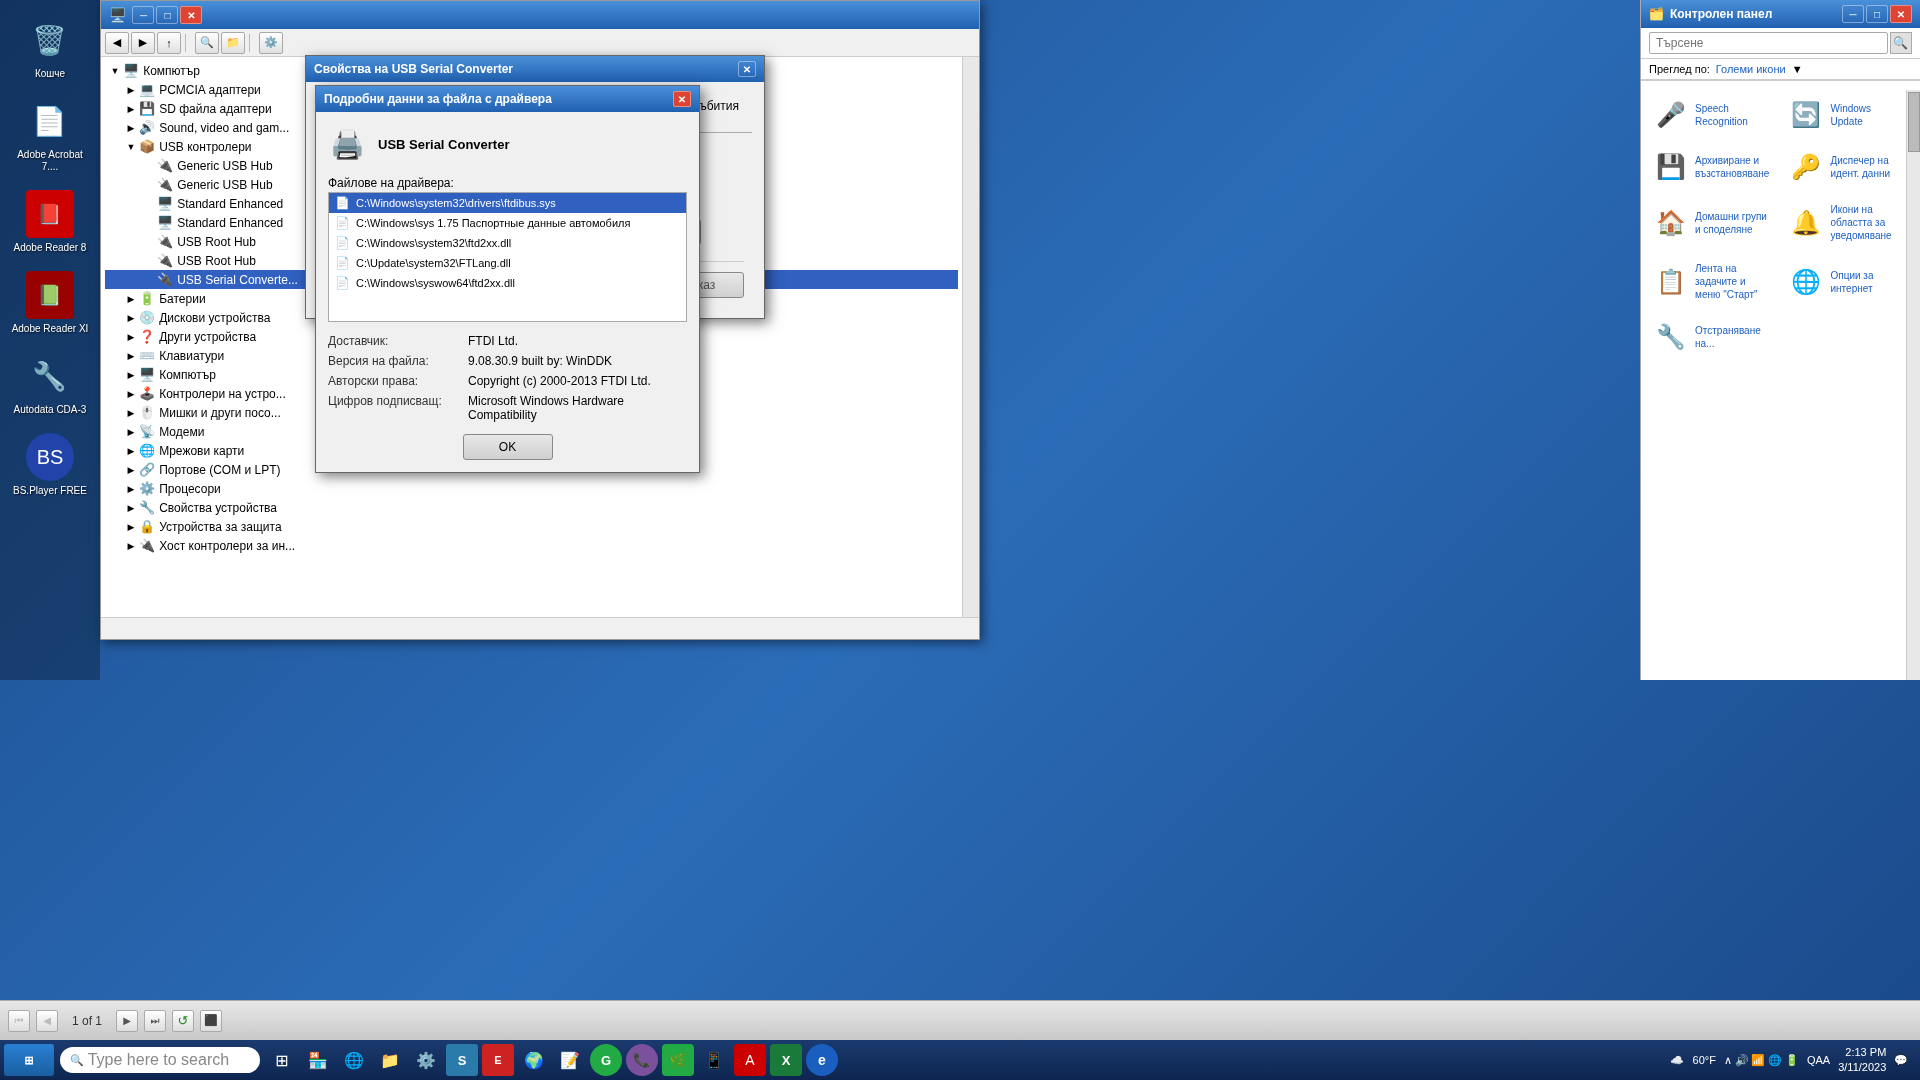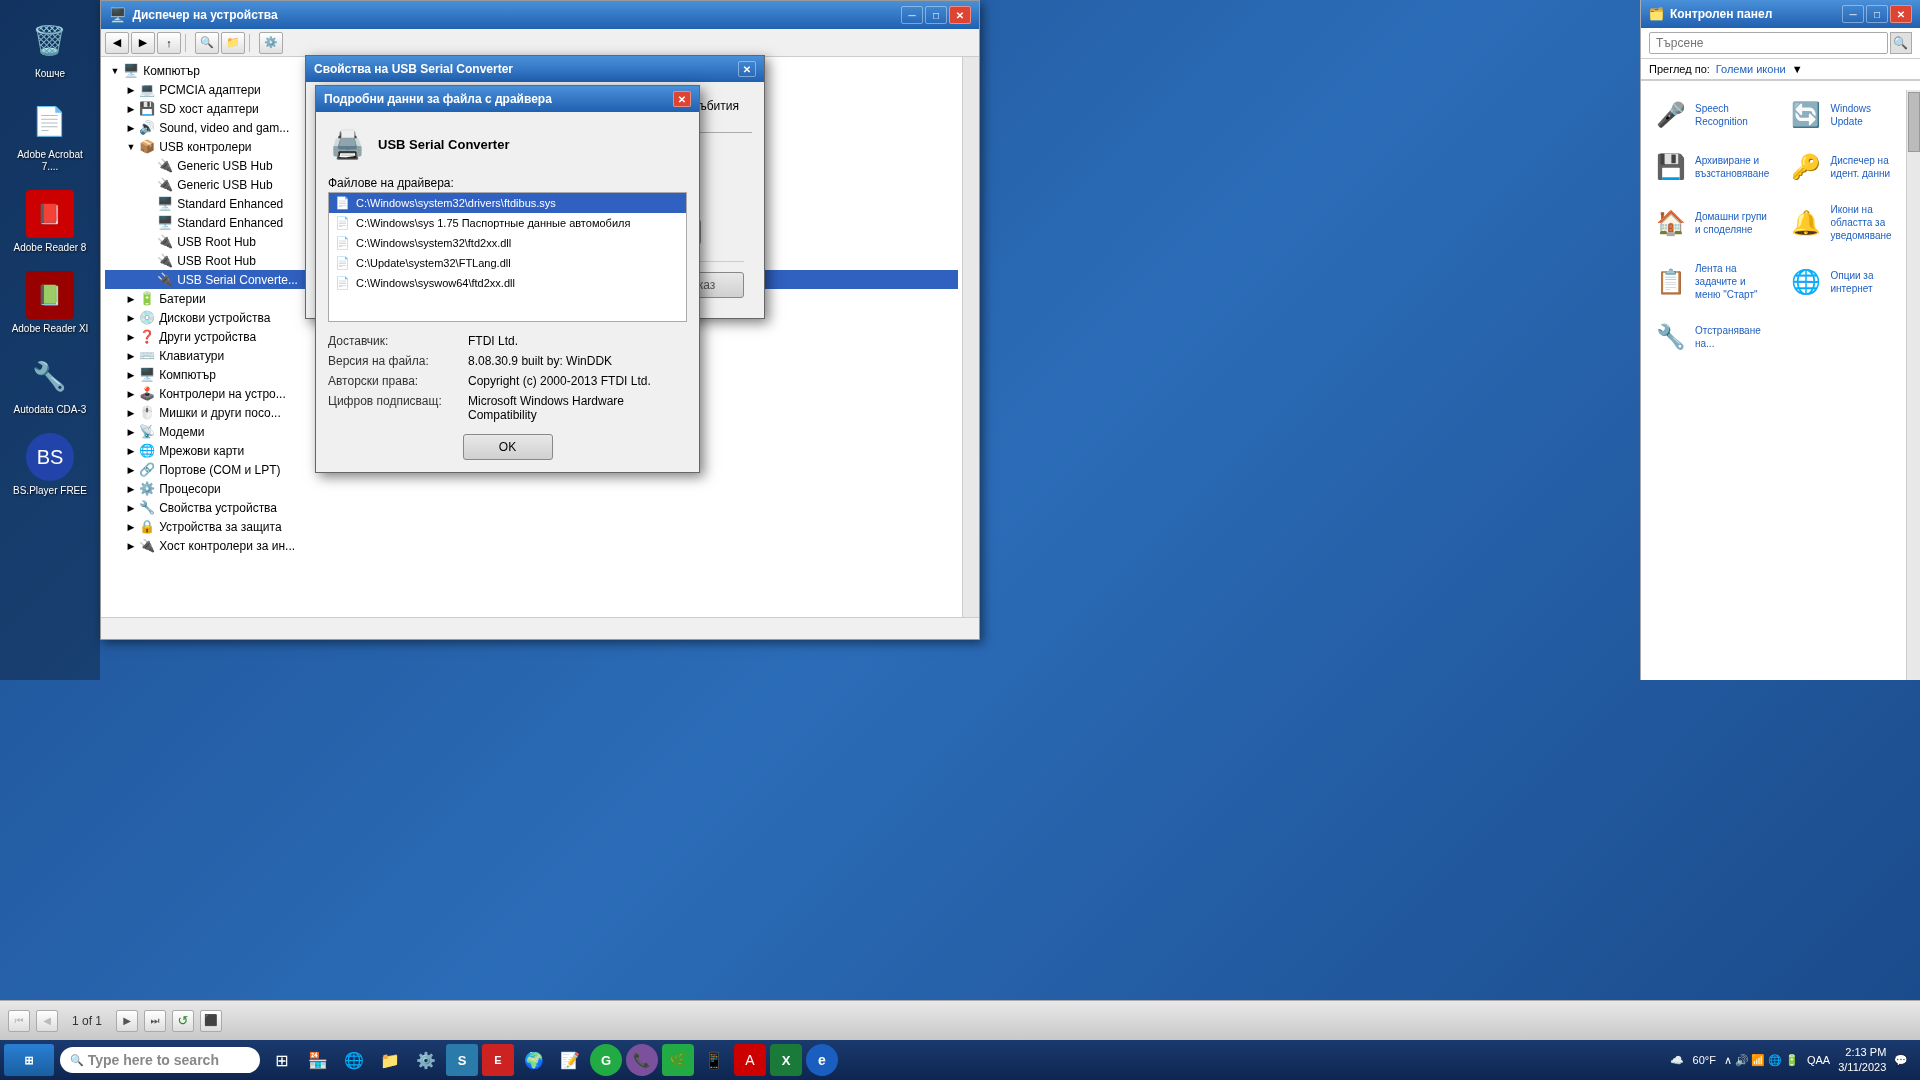--- a/index.html
+++ b/index.html
@@ -472,21 +472,20 @@
   </div>
   <div class="sidebar-icon">
     <div class="sidebar-icon-img" style="background:#2244aa; color:white; border-radius:50%; font-size:20px;">BS</div>
     <span class="sidebar-icon-label">BS.Player FREE</span>
   </div>
 </div>
 
 <div class="dm-window">
   <div class="window-titlebar">
     <span class="window-titlebar-icon">🖥️</span>
-    <span class="window-title">Диспечер на устройства</span>
     <div class="window-controls">
       <div class="window-btn">─</div>
       <div class="window-btn">□</div>
       <div class="window-btn close">✕</div>
     </div>
   </div>
   <div class="dm-toolbar">
     <div class="dm-toolbar-btn">◀</div>
     <div class="dm-toolbar-btn">▶</div>
     <div class="dm-toolbar-btn">↑</div>
@@ -507,21 +506,21 @@
 
       <div class="tree-item" style="padding-left:18px;">
         <span class="tree-arrow">▶</span>
         <span class="tree-icon">💻</span>
         <span>PCMCIA адаптери</span>
       </div>
 
       <div class="tree-item" style="padding-left:18px;">
         <span class="tree-arrow">▶</span>
         <span class="tree-icon">💾</span>
-        <span>SD хост адаптери</span>
+        <span>SD файла адаптери</span>
       </div>
 
       <div class="tree-item" style="padding-left:18px;">
         <span class="tree-arrow">▶</span>
         <span class="tree-icon">🔊</span>
         <span>Sound, video and gam...</span>
       </div>
 
       <div class="tree-item" style="padding-left:18px;">
         <span class="tree-arrow">▼</span>
@@ -713,21 +712,21 @@
       </div>
       <div class="driver-file-item">
         <span class="driver-file-icon">📄</span>
         <span>C:\Windows\syswow64\ftd2xx.dll</span>
       </div>
     </div>
     <div class="driver-info-grid">
       <span class="driver-info-label">Доставчик:</span>
       <span class="driver-info-value">FTDI Ltd.</span>
       <span class="driver-info-label">Версия на файла:</span>
-      <span class="driver-info-value">8.08.30.9 built by: WinDDK</span>
+      <span class="driver-info-value">9.08.30.9 built by: WinDDK</span>
       <span class="driver-info-label">Авторски права:</span>
       <span class="driver-info-value">Copyright (c) 2000-2013 FTDI Ltd.</span>
       <span class="driver-info-label">Цифров подписващ:</span>
       <span class="driver-info-value">Microsoft Windows Hardware Compatibility</span>
     </div>
     <div class="driver-ok-btn">
       <div class="btn-ok">OK</div>
     </div>
   </div>
 </div>
@@ -805,21 +804,21 @@
   <div class="nav-refresh-btn">↺</div>
   <div class="nav-btn">⬛</div>
 </div>
 
 <div class="taskbar">
   <div class="taskbar-start">
     <span>⊞</span>
   </div>
   <div class="taskbar-search">
     <span style="margin-right:4px; font-size:11px;">🔍</span>
-    <span style="font-size:14px;color:#888;font-weight:bold;">Type here to search</span>
+    <span style="font-size:16px;color:#888;">Type here to search</span>
   </div>
   <div class="taskbar-icons">
     <div class="taskbar-icon">⊞</div>
     <div class="taskbar-icon">🏪</div>
     <div class="taskbar-icon">🌐</div>
     <div class="taskbar-icon">📁</div>
     <div class="taskbar-icon">⚙️</div>
     <div class="taskbar-icon" style="background:#2a7aaa; border-radius:3px; font-size:13px; font-weight:bold; color:white;">S</div>
     <div class="taskbar-icon" style="background:#cc2222; border-radius:3px; font-size:11px; color:white; font-weight:bold;">E</div>
     <div class="taskbar-icon">🌍</div>

